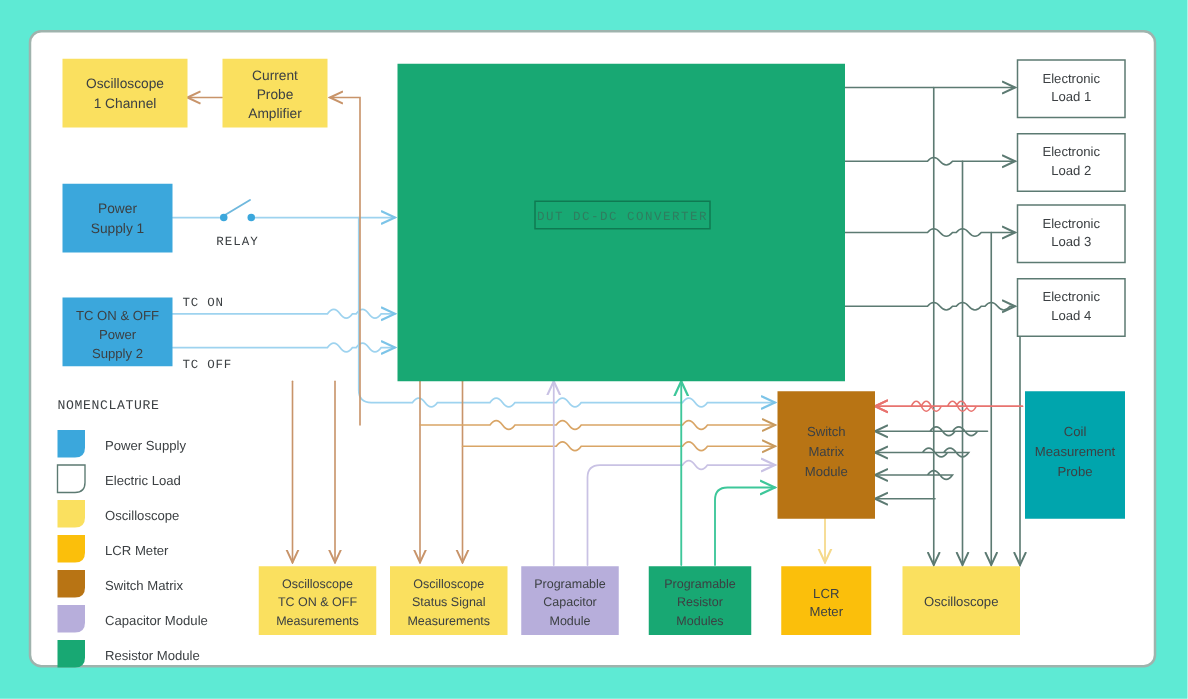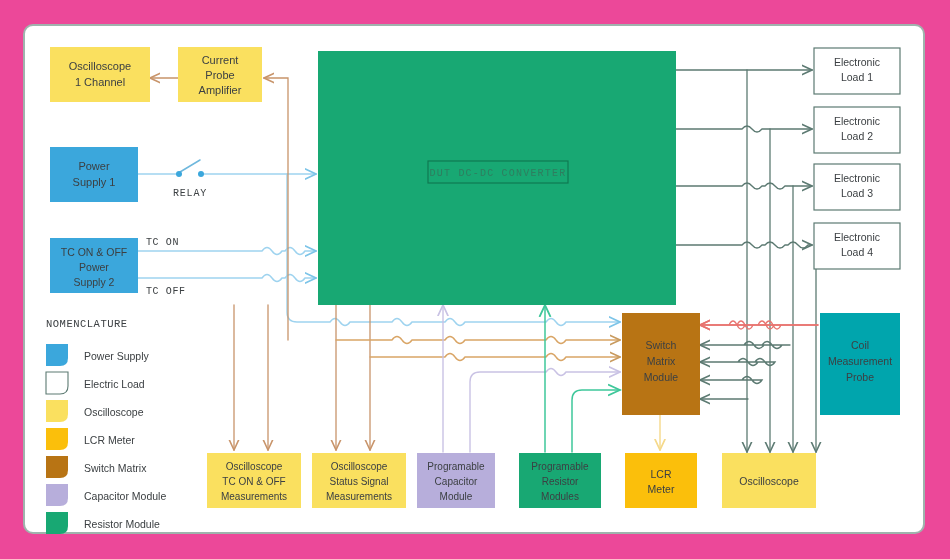--- a/index.html
+++ b/index.html
@@ -1,18 +1,18 @@
 <!DOCTYPE html>
 <html><head>
 <meta charset="utf-8">
 <style>
   html,body{margin:0;padding:0;background:#ffffff;}
   body{width:950px;height:559px;overflow:hidden;
        font-family:"Liberation Sans","DejaVu Sans",sans-serif;}
-  #stage{position:relative;width:950px;height:559px;background:#ec4899;}
+  #stage{position:relative;width:950px;height:559px;background:#5eead4;}
   #frame{position:absolute;left:23px;top:24px;width:902px;height:510px;
          border:2px solid #9fb3ad;border-radius:10px;background:#ffffff;box-sizing:border-box;}
   svg{position:absolute;left:0;top:0;width:950px;height:559px;}
   .blk-label{font-family:"Liberation Sans","DejaVu Sans",sans-serif;
              fill:#3c4043;text-anchor:middle;}
   .mono{font-family:"Liberation Mono","DejaVu Sans Mono",monospace;
         fill:#2f7d5f;letter-spacing:1.2px;text-anchor:middle;}
   .wlabel{font-family:"Liberation Mono","DejaVu Sans Mono",monospace;
           fill:#3c4043;letter-spacing:.6px;}
   .nomen{font-family:"Liberation Mono","DejaVu Sans Mono",monospace;

